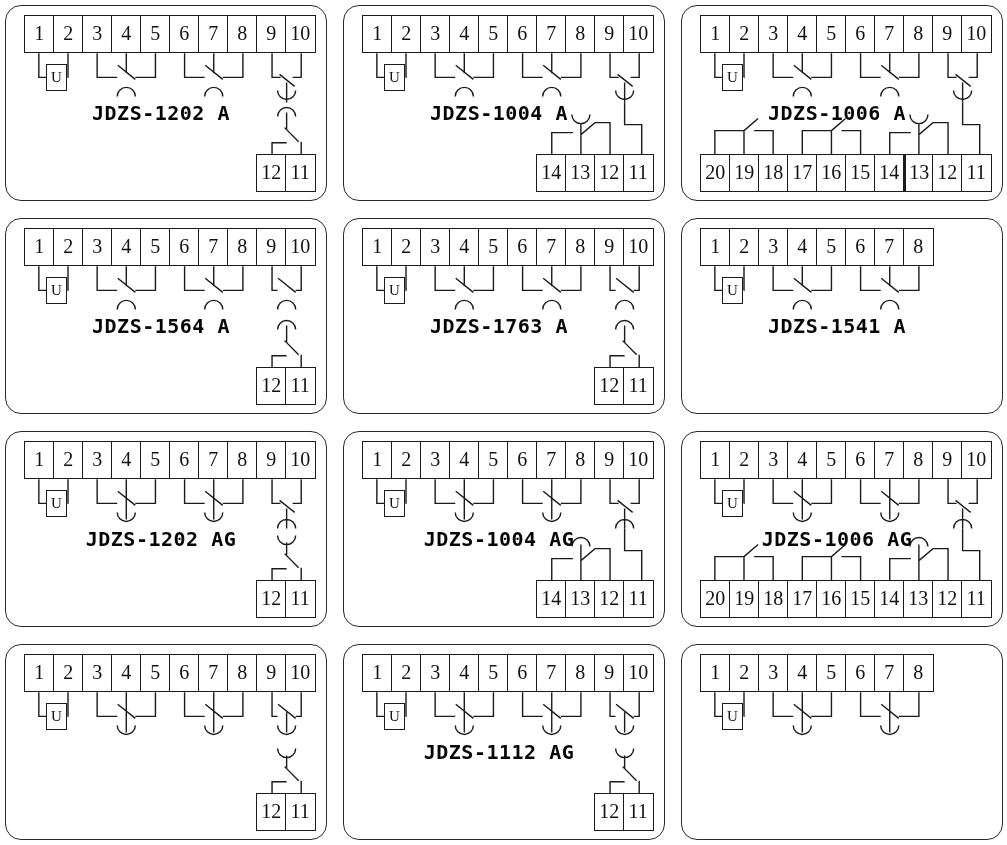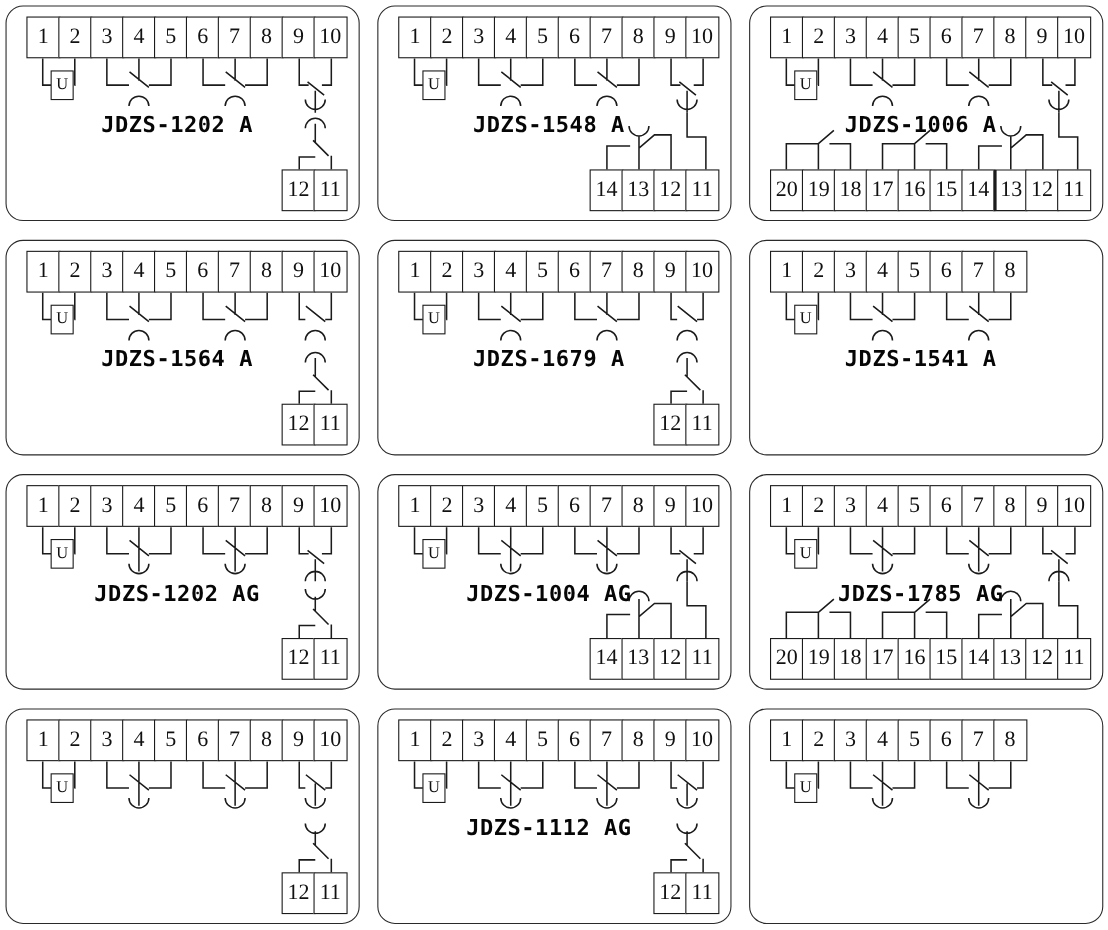--- a/index.html
+++ b/index.html
@@ -121,21 +121,21 @@
       </div>
     <div class="ubox">U</div>
     <svg class="wires" viewBox="0 0 318 193">
       <use href="#ubr" x="32.5" y="47"></use>
         <use href="#grpA" x="119.5" y="47"></use>
         <use href="#grpA" x="206.5" y="47"></use>
       <use href="#hangA" x="279" y="47"></use>
         <path d="M279 96 V118 H296 V148"></path>
         <use href="#choA" x="235.5" y="148"></use>
     </svg>
-    <div class="mlabel">JDZS-1548 A</div>
+    <div class="mlabel">JDZS-1004 A</div>
     <div class="bstrip" style="left:192px">
         <div class="tbox">14</div>
         <div class="tbox">13</div>
         <div class="tbox">12</div>
         <div class="tbox">11</div>
       </div>
   </div>
 
   <div class="panel" id="panel-1006-a">
     <div class="tstrip">
@@ -218,21 +218,21 @@
         <div class="tbox">10</div>
       </div>
     <div class="ubox">U</div>
     <svg class="wires" viewBox="0 0 318 193">
       <use href="#ubr" x="32.5" y="47"></use>
         <use href="#grpA" x="119.5" y="47"></use>
         <use href="#grpA" x="206.5" y="47"></use>
       <use href="#grp2A" x="279" y="47"></use>
         <use href="#botA" x="279" y="148"></use>
     </svg>
-    <div class="mlabel">JDZS-1679 A</div>
+    <div class="mlabel">JDZS-1763 A</div>
     <div class="bstrip" style="left:250px">
         <div class="tbox">12</div>
         <div class="tbox">11</div>
       </div>
   </div>
 
   <div class="panel" id="panel-1002-a">
     <div class="tstrip">
         <div class="tbox">1</div>
         <div class="tbox">2</div>
@@ -328,21 +328,21 @@
     <svg class="wires" viewBox="0 0 318 193">
       <use href="#ubr" x="32.5" y="47"></use>
         <use href="#grpG" x="119.5" y="47"></use>
         <use href="#grpG" x="206.5" y="47"></use>
       <use href="#hangG" x="279" y="47"></use>
         <path d="M279 96 V118 H296 V148"></path>
       <use href="#noc" x="61.5" y="148"></use>
         <use href="#noc" x="148.5" y="148"></use>
         <use href="#choG" x="235.5" y="148"></use>
     </svg>
-    <div class="mlabel">JDZS-1785 AG</div>
+    <div class="mlabel">JDZS-1006 AG</div>
     <div class="bstrip" style="left:18px">
         <div class="tbox">20</div>
         <div class="tbox">19</div>
         <div class="tbox">18</div>
         <div class="tbox">17</div>
         <div class="tbox">16</div>
         <div class="tbox">15</div>
         <div class="tbox">14</div>
         <div class="tbox">13</div>
         <div class="tbox">12</div>

